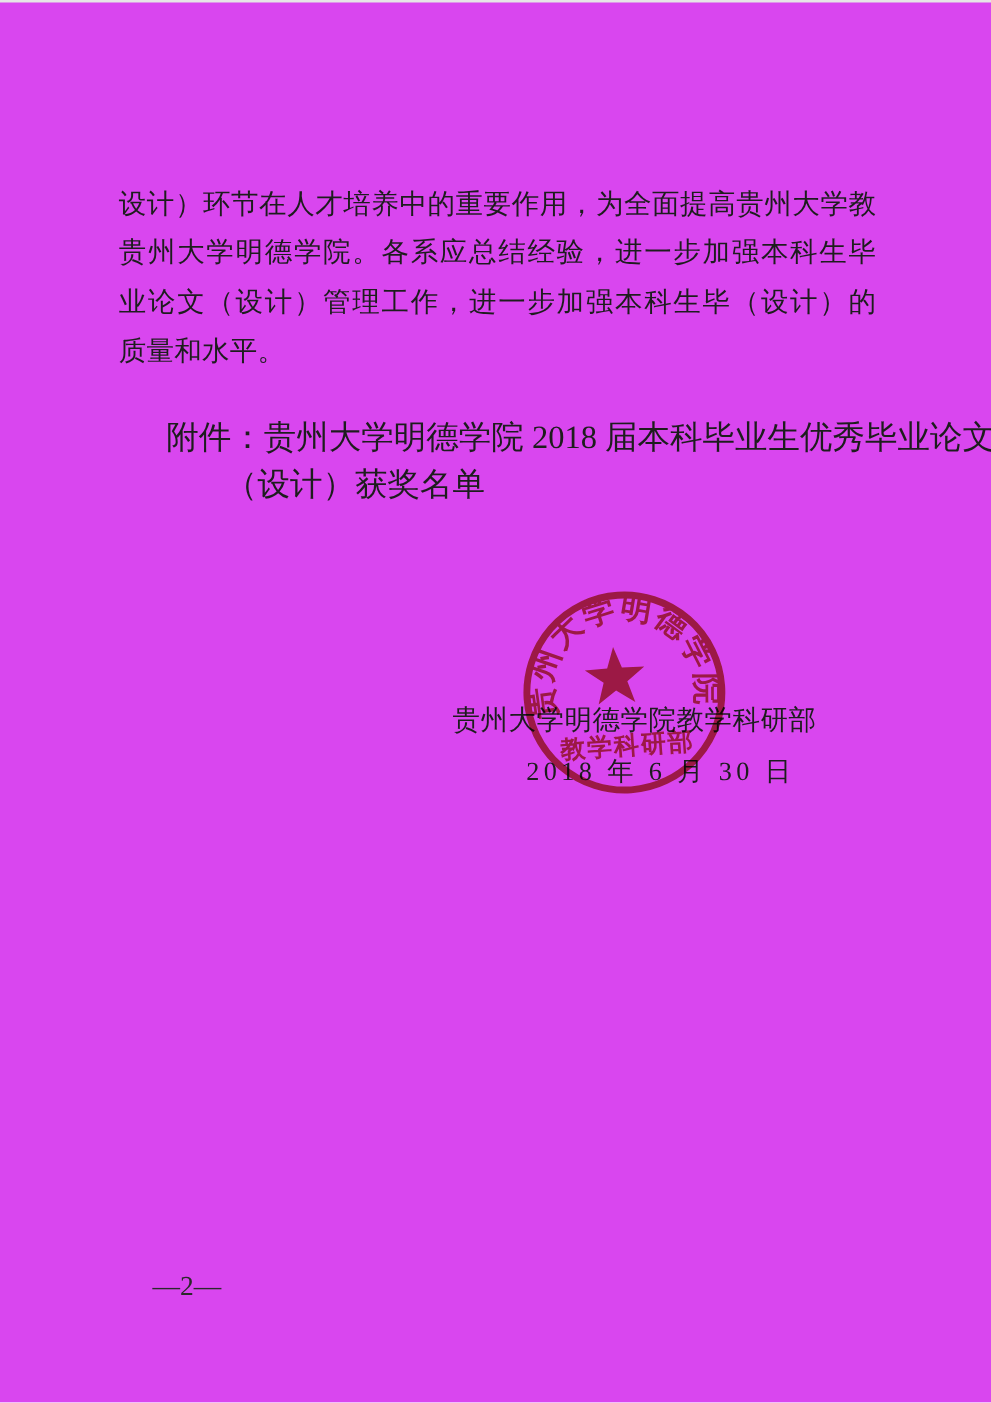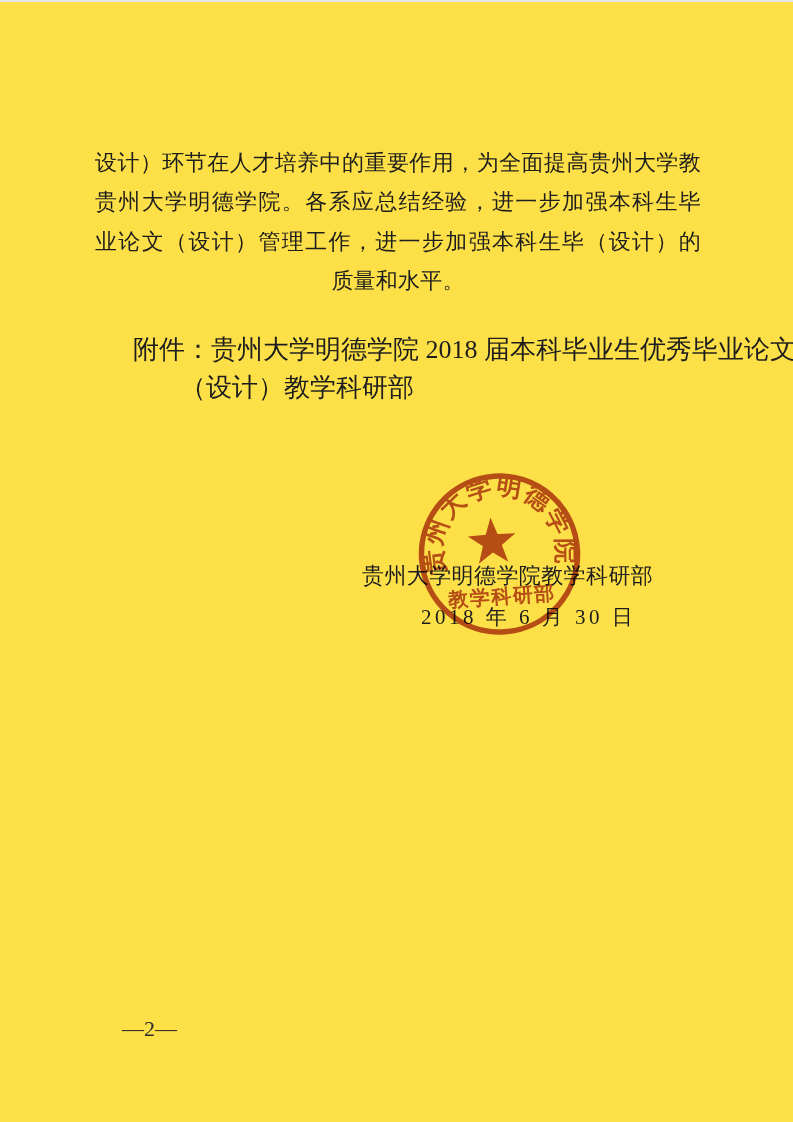--- a/index.html
+++ b/index.html
@@ -3,21 +3,21 @@
 <meta charset="utf-8">
 <style>
   * { margin: 0; padding: 0; box-sizing: border-box; }
   html, body { background: #ffffff; }
   body { font-family: "Liberation Serif", "DejaVu Serif", serif; }
 
   .page {
     position: relative;
     width: 793px;
     height: 1122px;
-    background: #fde047;
+    background: #d946ef;
     overflow: hidden;
     color: #1d1d1d;
   }
 
   .scan-top-edge {
     position: absolute;
     top: 0; left: 0;
     width: 100%; height: 2px;
     background: #e6e6e6;
   }
@@ -28,21 +28,20 @@
     left: 95px;
     top: 143px;
     width: 606px;
     font-size: 22px;
     letter-spacing: 0.2px;
   }
   .pline {
     height: 39.4px;
     line-height: 39.4px;
     white-space: nowrap;
-    text-align: center;
   }
   .pline.full {
     text-align: justify;
     text-align-last: justify;
     white-space: normal;
   }
 
   
   .attachment {
     position: absolute;
@@ -120,21 +119,21 @@
 
   <div class="paragraph">
     <div class="pline full">设计）环节在人才培养中的重要作用，为全面提高贵州大学教</div>
     <div class="pline full">贵州大学明德学院。各系应总结经验，进一步加强本科生毕</div>
     <div class="pline full">业论文（设计）管理工作，进一步加强本科生毕（设计）的</div>
     <div class="pline">质量和水平。</div>
   </div>
 
   <div class="attachment">
     <div class="aline a1">附件：贵州大学明德学院 2018 届本科毕业生优秀毕业论文</div>
-    <div class="aline a2">（设计）教学科研部</div>
+    <div class="aline a2">（设计）获奖名单</div>
   </div>
 
   <div class="signature">贵州大学明德学院教学科研部</div>
 
   <div class="date">2018 年 6 月 30 日</div>
 
   <svg class="seal" viewBox="0 0 172 172" aria-hidden="true">
     <defs>
       <path id="seal-arc" d="M 31.9 106.5 A 58 58 0 1 1 139.1 106.5" fill="none"></path>
     </defs>

